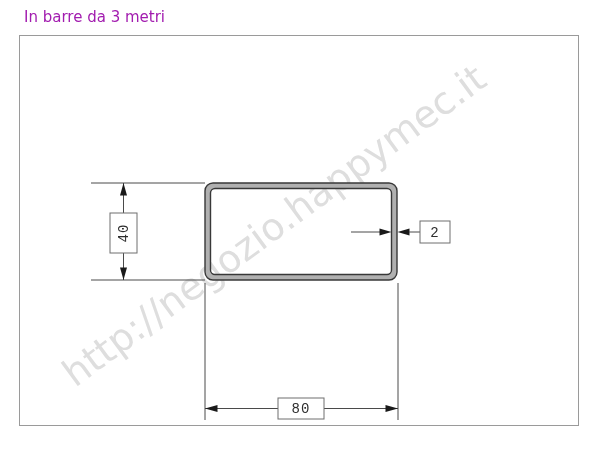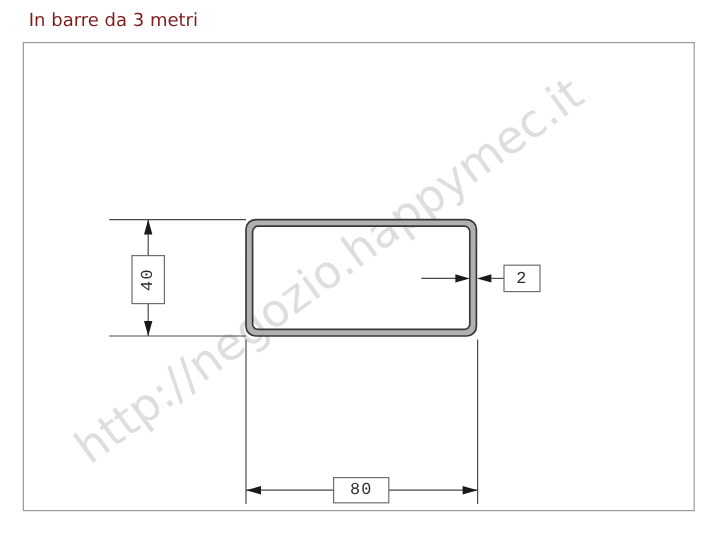--- a/index.html
+++ b/index.html
@@ -11,21 +11,21 @@
     position: relative;
     font-family: "DejaVu Sans", "Liberation Sans", sans-serif;
     overflow: hidden;
   }
   .page-title {
     position: absolute;
     left: 24px;
     top: 8px;
     font-size: 15px;
     line-height: 19px;
-    color: #7f1d1d;
+    color: #a21caf;
     white-space: nowrap;
   }
   .drawing-frame {
     position: absolute;
     left: 19px;
     top: 35px;
     width: 558px;
     height: 389px;
     border: 1px solid #9a9a9a;
     background: #ffffff;

